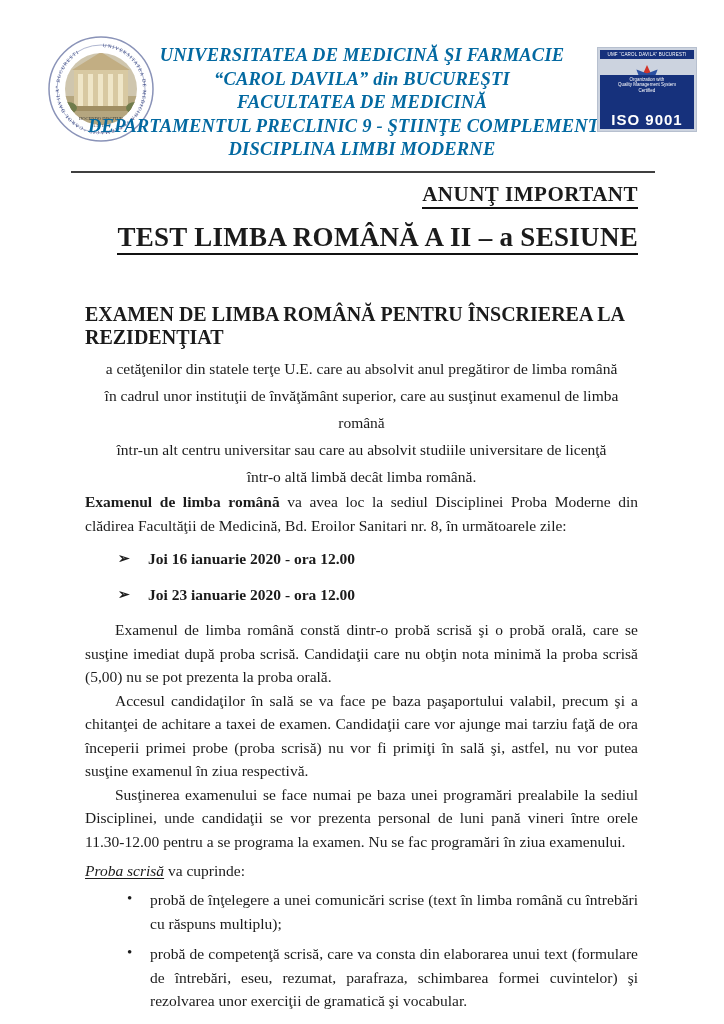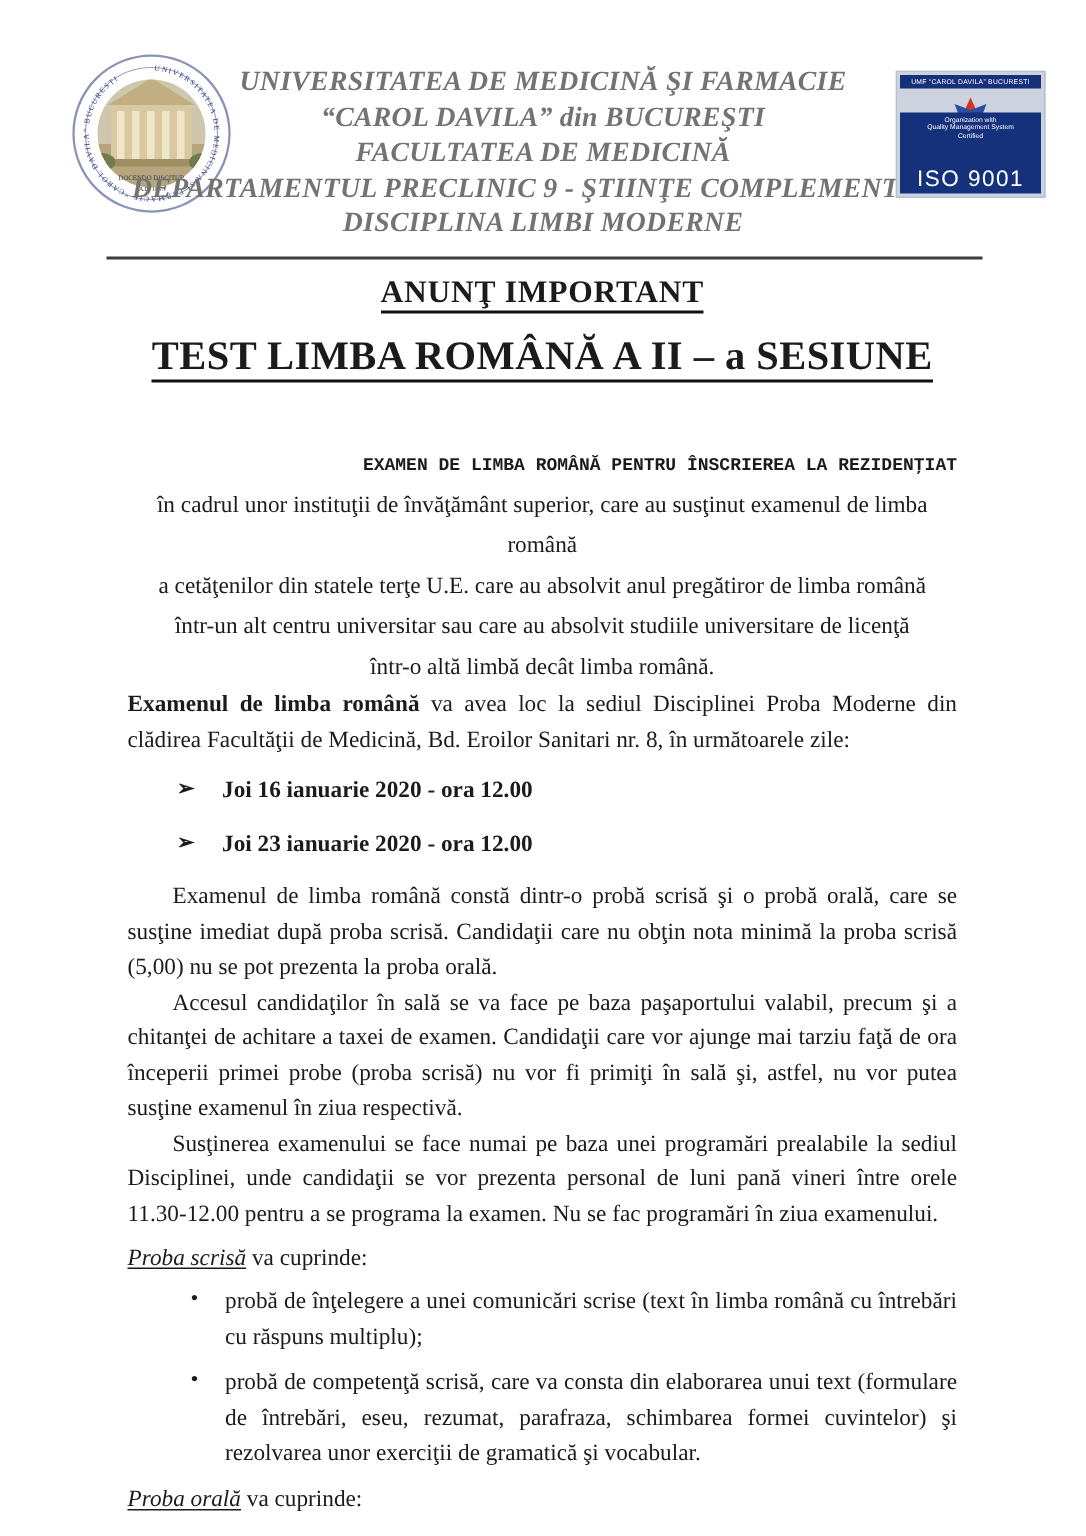--- a/index.html
+++ b/index.html
@@ -6,21 +6,21 @@
   .page {
     position:relative; width:724px; height:1024px; margin:0 auto;
     background:#ffffff; overflow:hidden;
     font-family:"Liberation Serif","DejaVu Serif",serif;
     color:#1b1b1b;
   }
   
   .seal { position:absolute; left:48px; top:36px; width:106px; height:106px; }
   .headerText {
     position:absolute; left:40px; right:40px; top:44px;
-    text-align:center; color:#737373; font-weight:bold; font-style:italic;
+    text-align:center; color:#0369a1; font-weight:bold; font-style:italic;
     font-size:18.5px; line-height:23.5px; letter-spacing:.2px;
   }
   .isoBadge {
     position:absolute; left:597px; top:47px; width:100px; height:85px;
     background:#ccd3df; box-shadow:0 0 0 1px #b7c0cf inset;
     font-family:"Liberation Sans","DejaVu Sans",sans-serif;
   }
   .isoTop {
     background:#16317c; color:#fff; font-size:4.5px; letter-spacing:.2px;
     text-align:center; line-height:9px; height:9px; margin:3px 3px 0 3px;
@@ -29,30 +29,30 @@
   .isoMid { position:relative; height:42px; }
   .certWord { position:absolute; top:16px; font-size:10px; font-weight:bold; color:#1e3a8c; font-style:italic; }
   .certLeft { left:7px; }
   .certRight { right:10px; }
   .pinwheel { position:absolute; left:50%; top:50%; transform:translate(-50%,-50%); }
   .isoBottom {
     position:absolute; left:3px; right:3px; bottom:3px; background:#16317c;
     color:#fff; text-align:center; padding:2px 0 1px;
   }
   .isoBottom .tiny { font-size:4.5px; line-height:5.5px; }
-  .isoLabel { font-size:15px; font-weight:normal; letter-spacing:1px; line-height:16px;margin-top:19px; }
+  .isoLabel { font-size:15px; font-weight:bold; letter-spacing:1px; line-height:16px;margin-top:19px; }
   .rule { position:absolute; left:71px; width:584px; top:171px; border-top:2.5px solid #3f3f3f; }
   
   .content { position:absolute; left:85px; width:553px; top:170px; font-size:15.5px; }
-  .titleLine { text-align:center; }
+  .titleLine { text-align:right; }
   .title1 { margin-top:12px; }
   .title1 span { font-size:21px; font-weight:bold; letter-spacing:.5px; border-bottom:2.5px solid #111; padding-bottom:1px; }
   .title2 { margin-top:15px; }
   .title2 span { font-size:27px; font-weight:bold; letter-spacing:.3px; border-bottom:2.5px solid #111; padding-bottom:1px; }
-  .introHead { margin-top:50px; text-align:right; font-weight:bold; font-size:12px;font-family:Liberation Mono, monospace; }
+  .introHead { margin-top:50px; text-align:left; font-weight:bold; font-size:20px; }
   .introLines { text-align:center; line-height:27px; margin-top:6px; }
   p.body { margin:0; line-height:23.5px; text-align:justify; }
   .p1 { margin-top:18px; }
   .ind { text-indent:30px; }
   .mt { margin-top:4px; }
   .schedule { margin-top:10px; }
   .schedItem { position:relative; padding-left:63px; font-weight:bold; line-height:23.5px; margin-bottom:12px; }
   .schedItem .arrow { position:absolute; left:33px; top:0; font-size:14px; }
   .probaLine { margin-top:6px; line-height:24px; font-weight:normal; }
   .probaLead { font-style:italic; text-decoration:underline; text-underline-offset:2px; }
@@ -135,22 +135,22 @@
 
     <div class="titleLine title1">
       <span>ANUNŢ IMPORTANT</span>
     </div>
     <div class="titleLine title2">
       <span>TEST LIMBA ROMÂNĂ A II – a SESIUNE</span>
     </div>
 
     <div class="introHead">EXAMEN DE LIMBA ROMÂNĂ PENTRU ÎNSCRIEREA LA REZIDENŢIAT</div>
     <div class="introLines">
+      <div>a cetăţenilor din statele terţe U.E. care au absolvit anul pregătiror de limba română</div>
       <div>în cadrul unor instituţii de învăţământ superior, care au susţinut examenul de limba română</div>
-      <div>a cetăţenilor din statele terţe U.E. care au absolvit anul pregătiror de limba română</div>
       <div>într-un alt centru universitar sau care au absolvit studiile universitare de licenţă</div>
       <div>într-o altă limbă decât limba română.</div>
     </div>
 
     <p class="body p1"><b>Examenul de limba română</b><span> va avea loc la sediul Disciplinei Proba Moderne din clădirea Facultăţii de Medicină, Bd. Eroilor Sanitari nr. 8, în următoarele zile:</span></p>
 
     <div class="schedule">
       <div class="schedItem">
         <span class="arrow">➢</span>
         <span>Joi 16 ianuarie 2020 - ora 12.00</span>

